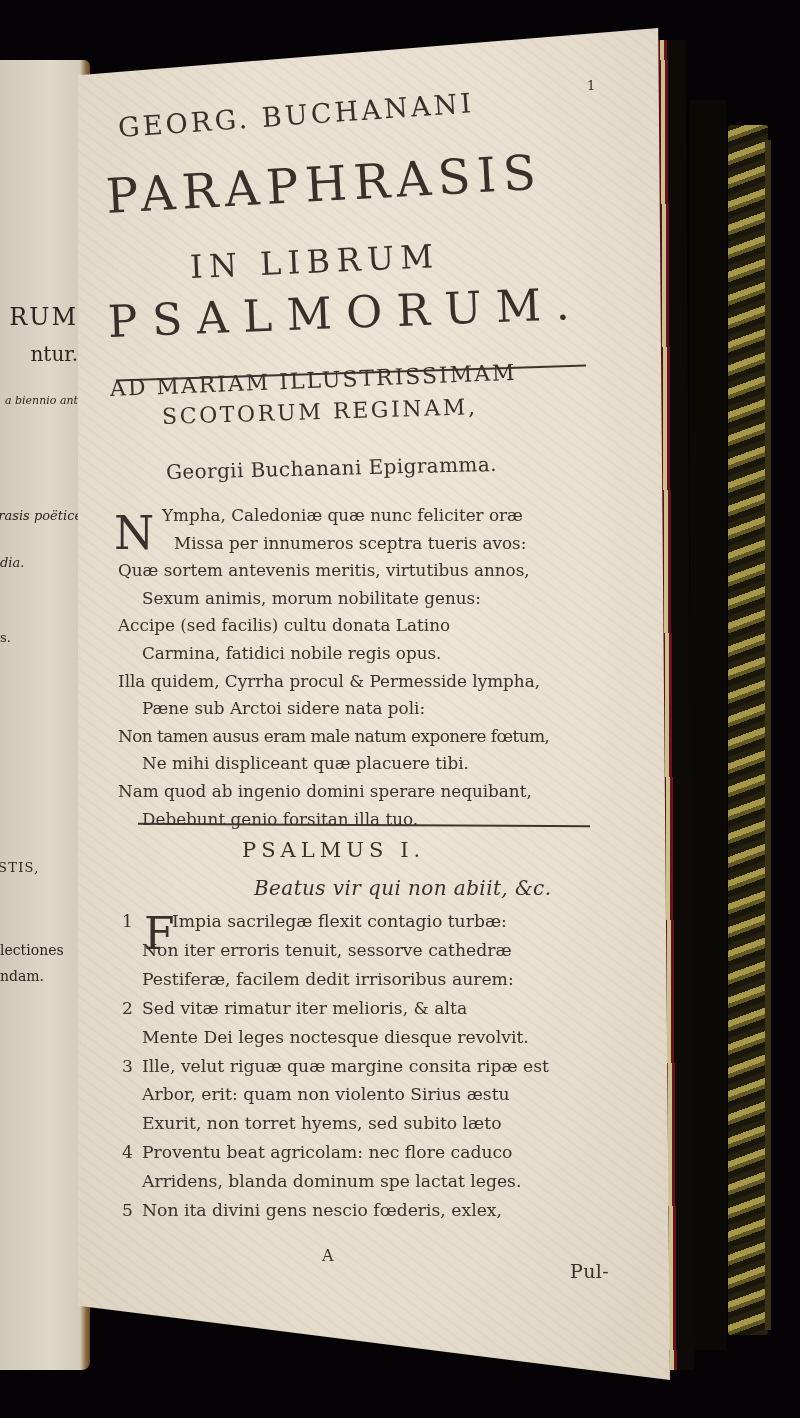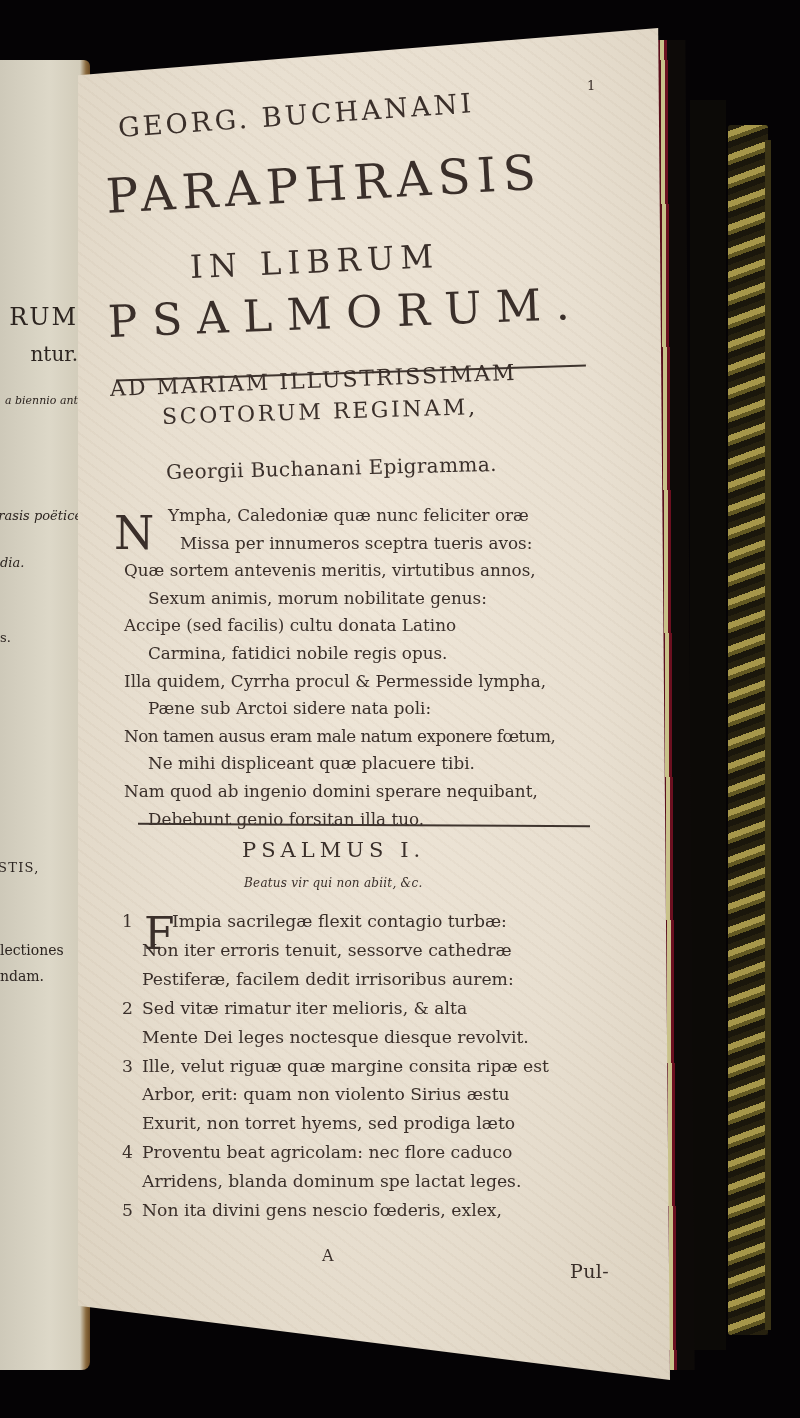--- a/index.html
+++ b/index.html
@@ -30,26 +30,26 @@
   .folio{position:absolute;left:587px;top:78px;font-size:13px;}
   .t{position:absolute;white-space:nowrap;letter-spacing:.02em;}
   .caps1{left:118px;top:112px;font-size:27px;letter-spacing:.12em;transform:rotate(-4deg);transform-origin:left;}
   .caps2{left:106px;top:168px;font-size:48px;letter-spacing:.14em;transform:rotate(-3.2deg);transform-origin:left;}
   .caps3{left:190px;top:248px;font-size:32px;letter-spacing:.2em;transform:rotate(-2.5deg);transform-origin:left;}
   .caps4{left:108px;top:296px;font-size:44px;letter-spacing:.33em;transform:rotate(-2.2deg);transform-origin:left;}
   .rule{position:absolute;height:1.5px;background:#3e342e;}
   .h2a{left:110px;top:376px;font-size:22px;letter-spacing:.09em;transform:rotate(-2.3deg);transform-origin:left;}
   .h2b{left:162px;top:404px;font-size:22px;letter-spacing:.12em;transform:rotate(-1.8deg);transform-origin:left;}
   .sub{left:166px;top:460px;font-size:20px;transform:rotate(-1.4deg);transform-origin:left;}
-  .verse{position:absolute;left:124px;top:502px;font-size:16.8px;line-height:27.6px;}
+  .verse{position:absolute;left:118px;top:502px;font-size:16.8px;line-height:27.6px;}
   .verse .ln{display:block;white-space:nowrap;}
   .verse .ind{padding-left:24px;}
   .dropN{position:absolute;left:114px;top:510px;font-size:46px;line-height:1;}
   .psalm-head{left:242px;top:838px;font-size:21px;letter-spacing:.24em;text-align:center;}
-  .incipit{left:244px;top:876px;font-size:12px;font-style:italic;}
+  .incipit{left:254px;top:876px;font-size:20px;font-style:italic;}
   .psalm{position:absolute;left:142px;top:907px;font-size:17.2px;line-height:28.9px;}
   .psalm .ln{display:block;white-space:nowrap;}
   .psalm .num{position:absolute;left:-20px;}
   .dropF{position:absolute;left:144px;top:912px;font-size:44px;line-height:1;}
   .sig{left:322px;top:1246px;font-size:16px;}
   .catch{left:570px;top:1260px;font-size:19px;}
 </style>
 </head>
 <body>
 
@@ -110,21 +110,21 @@
   <div class="dropF">F</div>
   <div class="psalm">
     <span class="ln" style="padding-left:30px"><span class="num">1</span></span>
     <span class="ln" style="padding-left:30px"><span>Impia sacrilegæ flexit contagio turbæ:</span></span>
     <span class="ln"><span>Non iter erroris tenuit, sessorve cathedræ</span></span>
     <span class="ln"><span>Pestiferæ, facilem dedit irrisoribus aurem:</span></span>
     <span class="ln"><span class="num">2</span><span>Sed vitæ rimatur iter melioris, &amp; alta</span></span>
     <span class="ln"><span>Mente Dei leges noctesque diesque revolvit.</span></span>
     <span class="ln"><span class="num">3</span><span>Ille, velut riguæ quæ margine consita ripæ est</span></span>
     <span class="ln"><span>Arbor, erit: quam non violento Sirius æstu</span></span>
-    <span class="ln"><span>Exurit, non torret hyems, sed prodiga læto</span></span>
+    <span class="ln"><span>Exurit, non torret hyems, sed subito læto</span></span>
     <span class="ln"><span class="num">4</span><span>Proventu beat agricolam: nec flore caduco</span></span>
     <span class="ln"><span>Arridens, blanda dominum spe lactat leges.</span></span>
     <span class="ln"><span class="num">5</span><span>Non ita divini gens nescio fœderis, exlex,</span></span>
   </div>
 
   <div class="t sig">A</div>
   <div class="t catch">Pul-</div>
 </div>
 
 </body></html>

